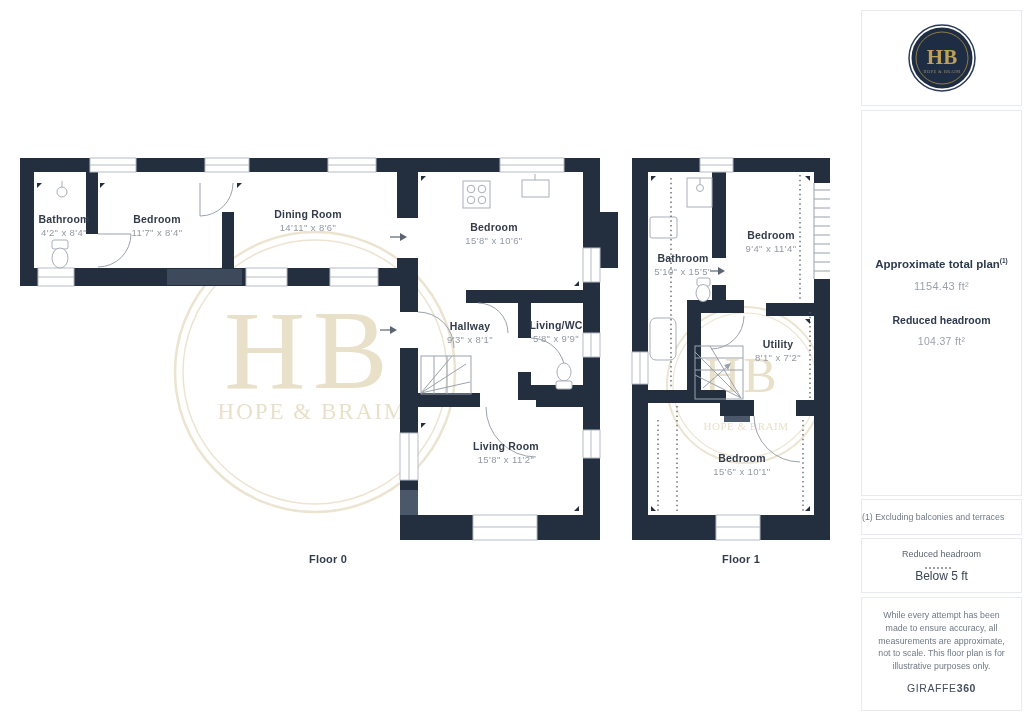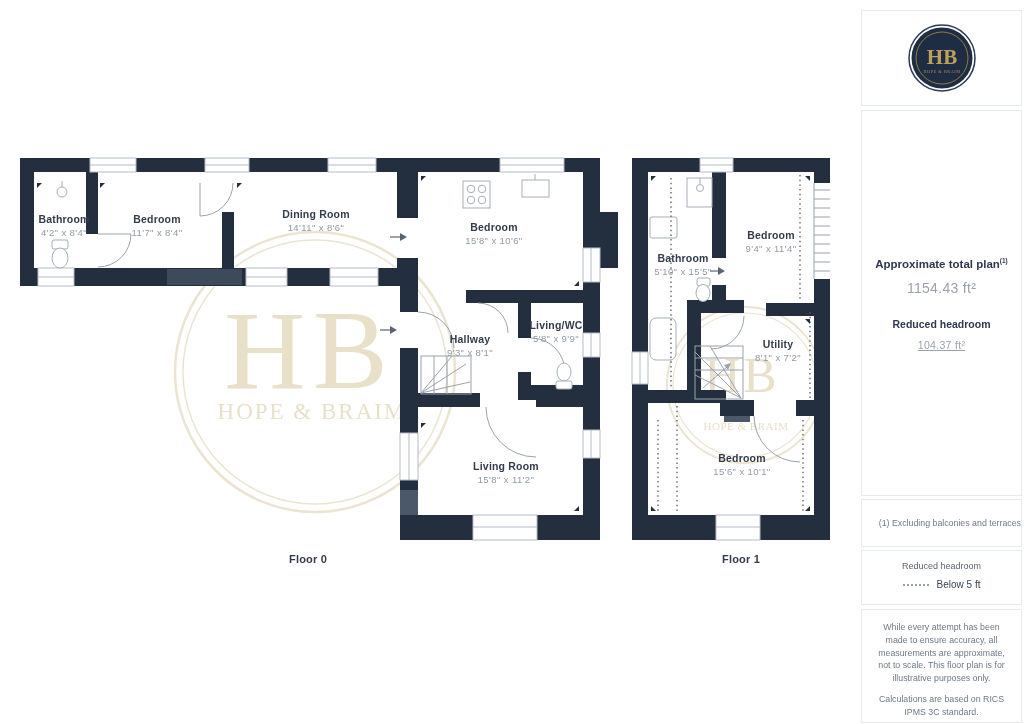--- a/index.html
+++ b/index.html
@@ -12,27 +12,27 @@
   .room-label{position:absolute;transform:translate(-50%,-50%);text-align:center;white-space:nowrap;z-index:5;}
   .room-name{font-size:10.5px;font-weight:bold;color:#333c4b;letter-spacing:.2px;}
   .room-dims{font-size:9.5px;color:#9299a4;margin-top:2px;letter-spacing:.4px;}
   .floor-label{position:absolute;transform:translate(-50%,-50%);font-size:11px;font-weight:bold;color:#333c4b;z-index:5;letter-spacing:.2px;}
   .sidebar{position:absolute;left:861px;top:10px;width:161px;}
   .panel{background:#fff;border:1px solid #e7eaee;box-sizing:border-box;text-align:center;}
   .logo-panel{height:96px;margin-bottom:4px;display:flex;align-items:center;justify-content:center;}
   .area-panel{height:386px;margin-bottom:3px;padding-top:146px;}
   .area-title{font-size:11.5px;font-weight:bold;color:#2e3950;}
   .area-title sup{font-size:6.5px;font-weight:bold;}
-  .area-value{font-size:14px;color:#9ba1ac;margin-top:10px;letter-spacing:.3px;}
+  .area-value{font-size:11px;color:#9ba1ac;margin-top:10px;letter-spacing:.3px;}
   .headroom-title{font-size:10.5px;font-weight:bold;color:#2e3950;margin-top:22px;}
-  .headroom-value{font-size:10.5px;color:#9ba1ac;margin-top:9px;letter-spacing:.3px;text-decoration:underline;}
-  .footnote-panel{height:48px;margin-bottom:3px;display:flex;align-items:center;justify-content:flex-end;
+  .headroom-value{font-size:10.5px;color:#9ba1ac;margin-top:9px;letter-spacing:.3px;}
+  .footnote-panel{height:36px;margin-bottom:3px;display:flex;align-items:center;justify-content:flex-start;
     font-size:8.8px;color:#6f7985;}
   .legend-panel{height:55px;margin-bottom:4px;padding-top:10px;font-size:9px;color:#5c6570;}
-  .legend-row{margin-top:8px;font-size:10px;color:#3a4553;display:flex;align-items:center;justify-content:center;}
+  .legend-row{margin-top:8px;font-size:12px;color:#3a4553;display:flex;align-items:center;justify-content:center;flex-direction:column;}
   .dotted-sample{display:inline-block;width:26px;border-top:2px dotted #9aa0a8;margin-right:8px;}
   .disclaimer-panel{height:114px;padding:11px 12px 12px 12px;font-size:8.8px;line-height:1.45;color:#6f7985;}
   .disclaimer-panel p{margin:0 0 8px 0;}
   .giraffe{margin-top:3px;font-size:10.5px;letter-spacing:.6px;color:#454e5c;}
   .giraffe b{font-weight:bold;}
 </style>
 </head>
 <body>
 
 <div class="plan-area">
@@ -263,37 +263,37 @@
 </svg>
 
 <div class="room-label" style="left:64px;top:225px">
   <div class="room-name">Bathroom</div>
   <div class="room-dims">4'2" x 8'4"</div>
 </div>
 <div class="room-label" style="left:157px;top:225px">
   <div class="room-name">Bedroom</div>
   <div class="room-dims">11'7" x 8'4"</div>
 </div>
-<div class="room-label" style="left:316px;top:220px">
+<div class="room-label" style="left:308px;top:220px">
   <div class="room-name">Dining Room</div>
   <div class="room-dims">14'11" x 8'6"</div>
 </div>
 <div class="room-label" style="left:494px;top:233px">
   <div class="room-name">Bedroom</div>
   <div class="room-dims">15'8" x 10'6"</div>
 </div>
 <div class="room-label" style="left:556px;top:331px">
   <div class="room-name">Living/WC</div>
   <div class="room-dims">5'8" x 9'9"</div>
 </div>
-<div class="room-label" style="left:470px;top:345px">
+<div class="room-label" style="left:470px;top:332px">
   <div class="room-name">Hallway</div>
   <div class="room-dims">9'3" x 8'1"</div>
 </div>
-<div class="room-label" style="left:506px;top:472px">
+<div class="room-label" style="left:506px;top:452px">
   <div class="room-name">Living Room</div>
   <div class="room-dims">15'8" x 11'2"</div>
 </div>
 
 <div class="room-label" style="left:683px;top:264px">
   <div class="room-name">Bathroom</div>
   <div class="room-dims">5'10" x 15'5"</div>
 </div>
 <div class="room-label" style="left:771px;top:241px">
   <div class="room-name">Bedroom</div>
@@ -301,21 +301,21 @@
 </div>
 <div class="room-label" style="left:778px;top:350px">
   <div class="room-name">Utility</div>
   <div class="room-dims">8'1" x 7'2"</div>
 </div>
 <div class="room-label" style="left:742px;top:464px">
   <div class="room-name">Bedroom</div>
   <div class="room-dims">15'6" x 10'1"</div>
 </div>
 
-<div class="floor-label" style="left:308px;top:559px">Floor 0</div>
+<div class="floor-label" style="left:328px;top:559px">Floor 0</div>
 <div class="floor-label" style="left:741px;top:559px">Floor 1</div>
 </div>
 
 <div class="sidebar">
   <div class="panel logo-panel">
     <svg width="70" height="70" viewBox="-35 -35 70 70">
       <circle cx="0" cy="0" r="33" fill="none" stroke="#2a3a55" stroke-width="1.5"></circle>
       <circle cx="0" cy="0" r="30.5" fill="#1f2d44"></circle>
       <circle cx="0" cy="0" r="26" fill="none" stroke="#8f7c42" stroke-width="1"></circle>
       <text x="0" y="6" text-anchor="middle" font-family="Liberation Serif, serif" font-size="21" font-weight="bold" fill="#bda05a">HB</text>
@@ -337,16 +337,15 @@
   <div class="panel legend-panel">
     <div>Reduced headroom</div>
     <div class="legend-row">
       <span class="dotted-sample"></span>
       <span>Below 5 ft</span>
     </div>
   </div>
 
   <div class="panel disclaimer-panel">
     <p>While every attempt has been made to ensure accuracy, all measurements are approximate, not to scale. This floor plan is for illustrative purposes only.</p>
-    <p>Calculations are based on RICS IPMS 3C standard.</p>
     <div class="giraffe"><span>GIRAFFE</span><b>360</b></div>
   </div>
 </div>
 
 </body></html>

